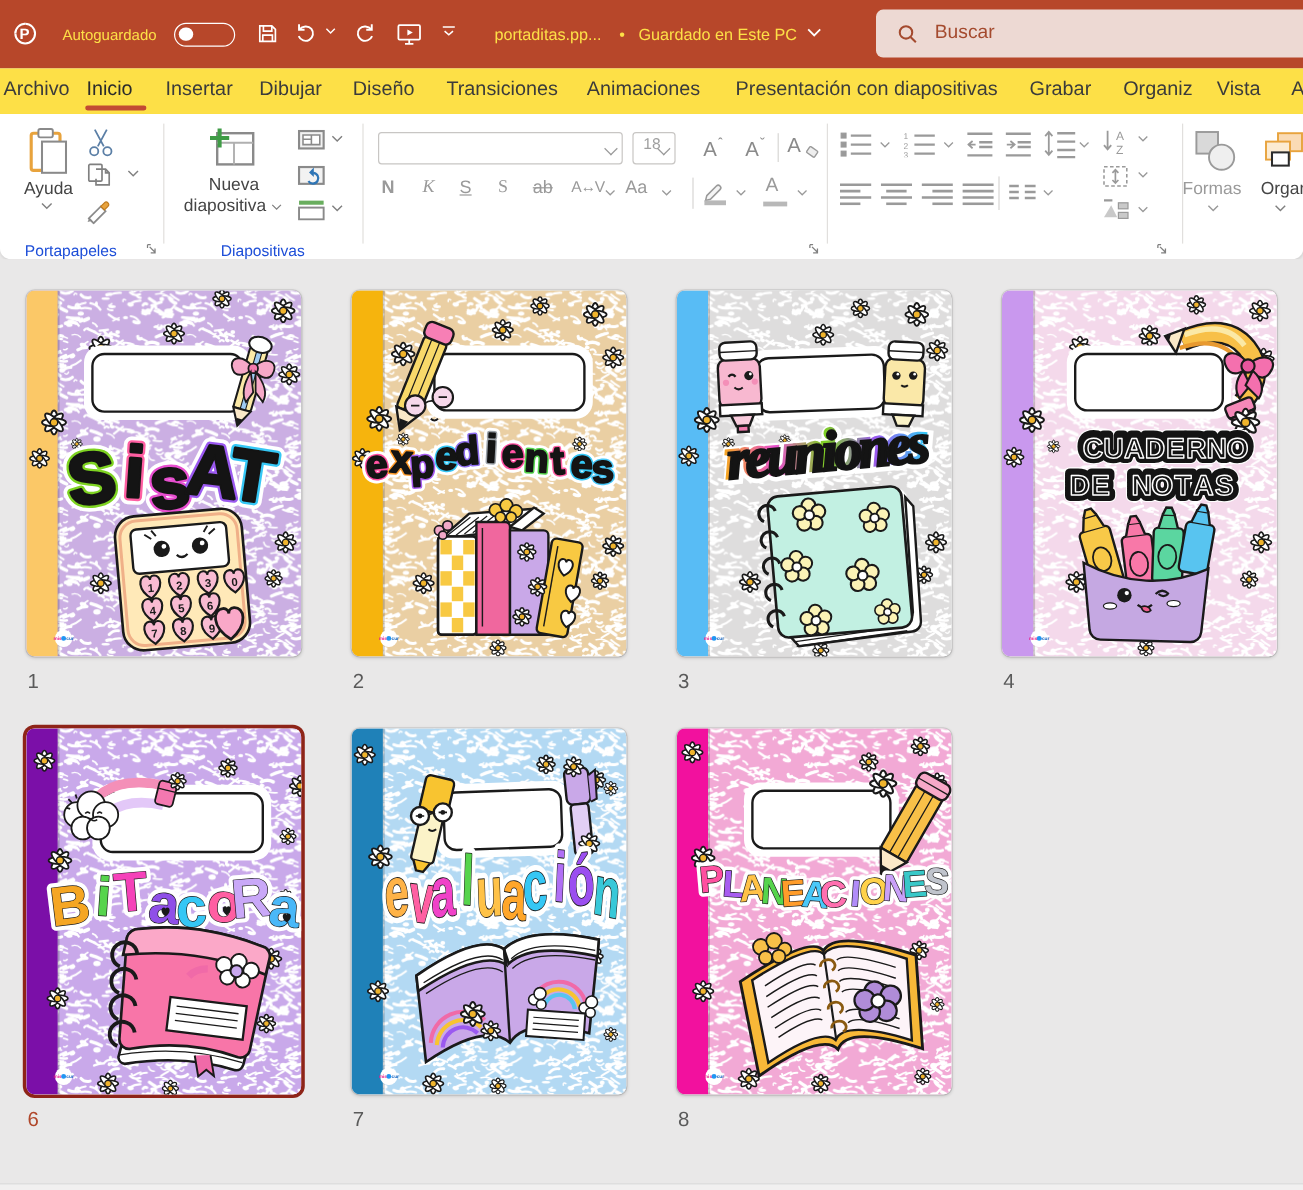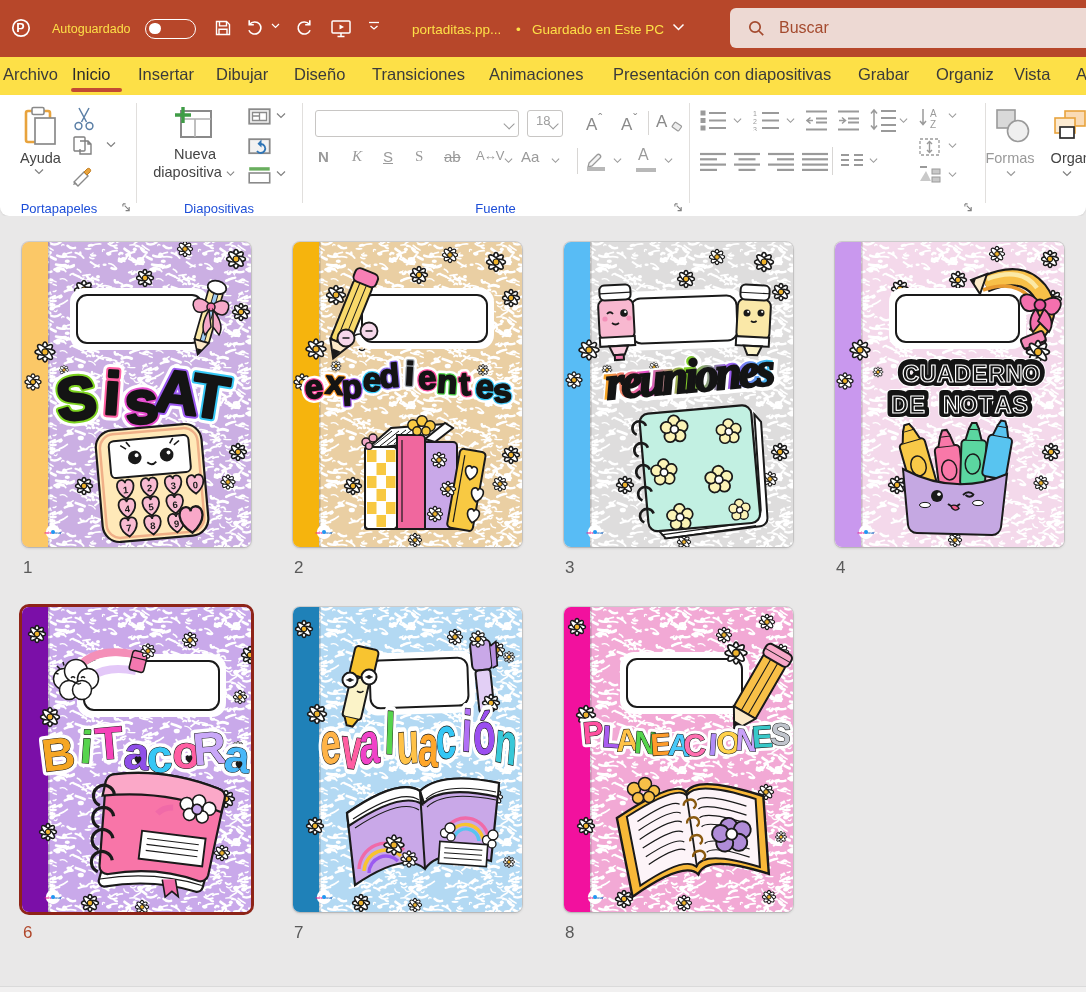--- a/index.html
+++ b/index.html
@@ -495,21 +495,20 @@
     <rect x="2" y="17" width="18" height="4" fill="#b8b8b8"></rect>
   </svg>
   <svg class="ric" style="left:613px;top:62px" width="9" height="7" viewBox="0 0 10 7" fill="none" stroke="#9a9a9a" stroke-width="1.2">
       <path d="M1 1.5 l4 4 4-4"></path>
     </svg>
   <span class="fbtn" style="left:638px;top:51px;font-size:16px">A</span>
   <div style="position:absolute;left:636px;top:73px;width:20px;height:4px;background:#b8b8b8"></div>
   <svg class="ric" style="left:664px;top:62px" width="9" height="7" viewBox="0 0 10 7" fill="none" stroke="#9a9a9a" stroke-width="1.2">
       <path d="M1 1.5 l4 4 4-4"></path>
     </svg>
-  <div class="rlabel" style="left:302px;width:387px">Fuente</div>
   <svg class="ric launcher" style="left:674px" viewBox="0 0 10 10" width="9" height="9" fill="none" stroke="#808080" stroke-width="1.2">
     <path d="M1 1 h3 M1 1 v3 M3 3 l5 5 M8 4.5 V8.5 H4"></path>
   </svg>
   <svg class="ric" style="left:700px;top:14px" width="28" height="22" viewBox="0 0 28 22" stroke="#9a9a9a">
       <rect x="1" y="2" width="4" height="4" fill="#9a9a9a"></rect>
       <rect x="1" y="9.5" width="4" height="4" fill="#9a9a9a"></rect>
       <rect x="1" y="17" width="4" height="4" fill="#9a9a9a"></rect>
       <path d="M9 4 h17 M9 11.5 h17 M9 19 h17" stroke-width="2"></path>
     </svg>
     <svg class="ric" style="left:733px;top:22px" width="9" height="7" viewBox="0 0 10 7" fill="none" stroke="#9a9a9a" stroke-width="1.2">

